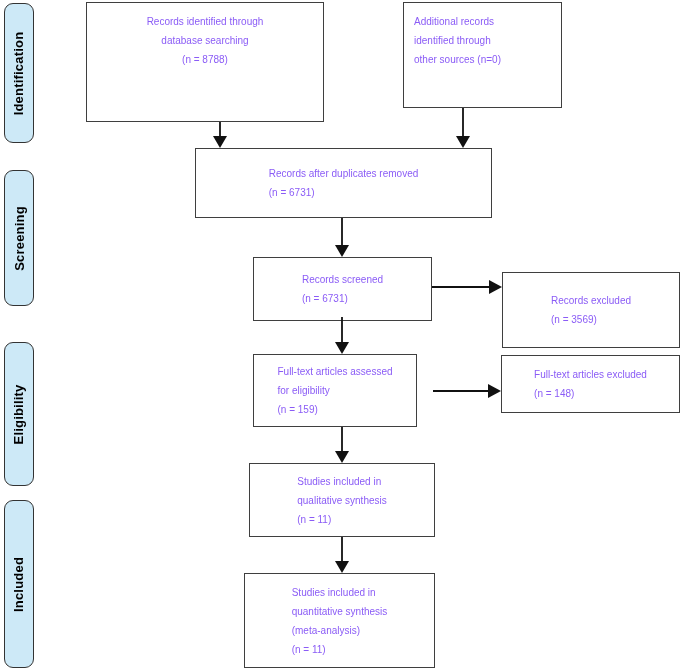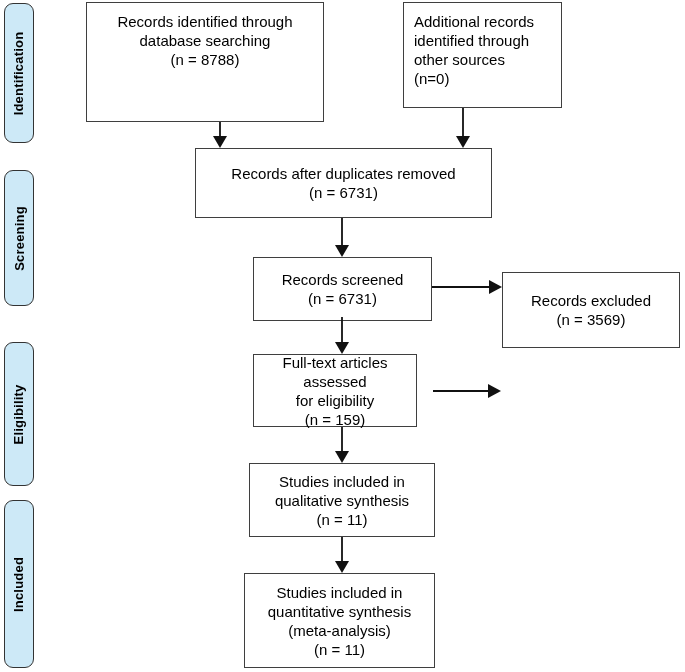--- a/index.html
+++ b/index.html
@@ -31,27 +31,27 @@
     white-space: nowrap;
     font-size: 13px;
     font-weight: bold;
     color: #000000;
     letter-spacing: 0.2px;
   }
   .flow-box {
     position: absolute;
     background: #ffffff;
     border: 1.5px solid #3f3f3f;
-    font-size: 15px;
+    font-size: 10px;
     line-height: 19px;
     white-space: pre-line;
-    color: #000000;
+    color: #8b5cf6;
   }
   .flow-box.center {
-    text-align: center;
+    text-align: left;
     display: flex;
     align-items: center;
     justify-content: center;
   }
   .flow-box.top-center {
     text-align: center;
     padding-top: 9px;
   }
   .flow-box.top-left {
     text-align: left;
@@ -108,20 +108,22 @@
 other sources (n=0)</div>
   <div class="flow-box center" id="box-deduplicated">Records after duplicates removed
 (n = 6731)</div>
   <div class="flow-box center" id="box-screened">Records screened
 (n = 6731)</div>
   <div class="flow-box center" id="box-excluded">Records excluded
 (n = 3569)</div>
   <div class="flow-box center" id="box-fulltext">Full-text articles assessed
 for eligibility
 (n = 159)</div>
+  <div class="flow-box center" id="box-fulltext-excluded">Full-text articles excluded
+(n = 148)</div>
   <div class="flow-box center" id="box-qualitative">Studies included in
 qualitative synthesis
 (n = 11)</div>
   <div class="flow-box center" id="box-quantitative">Studies included in
 quantitative synthesis
 (meta-analysis)
 (n = 11)</div>
 
   <svg class="arrows" viewBox="0 0 685 672" xmlns="http://www.w3.org/2000/svg">
     <g>

